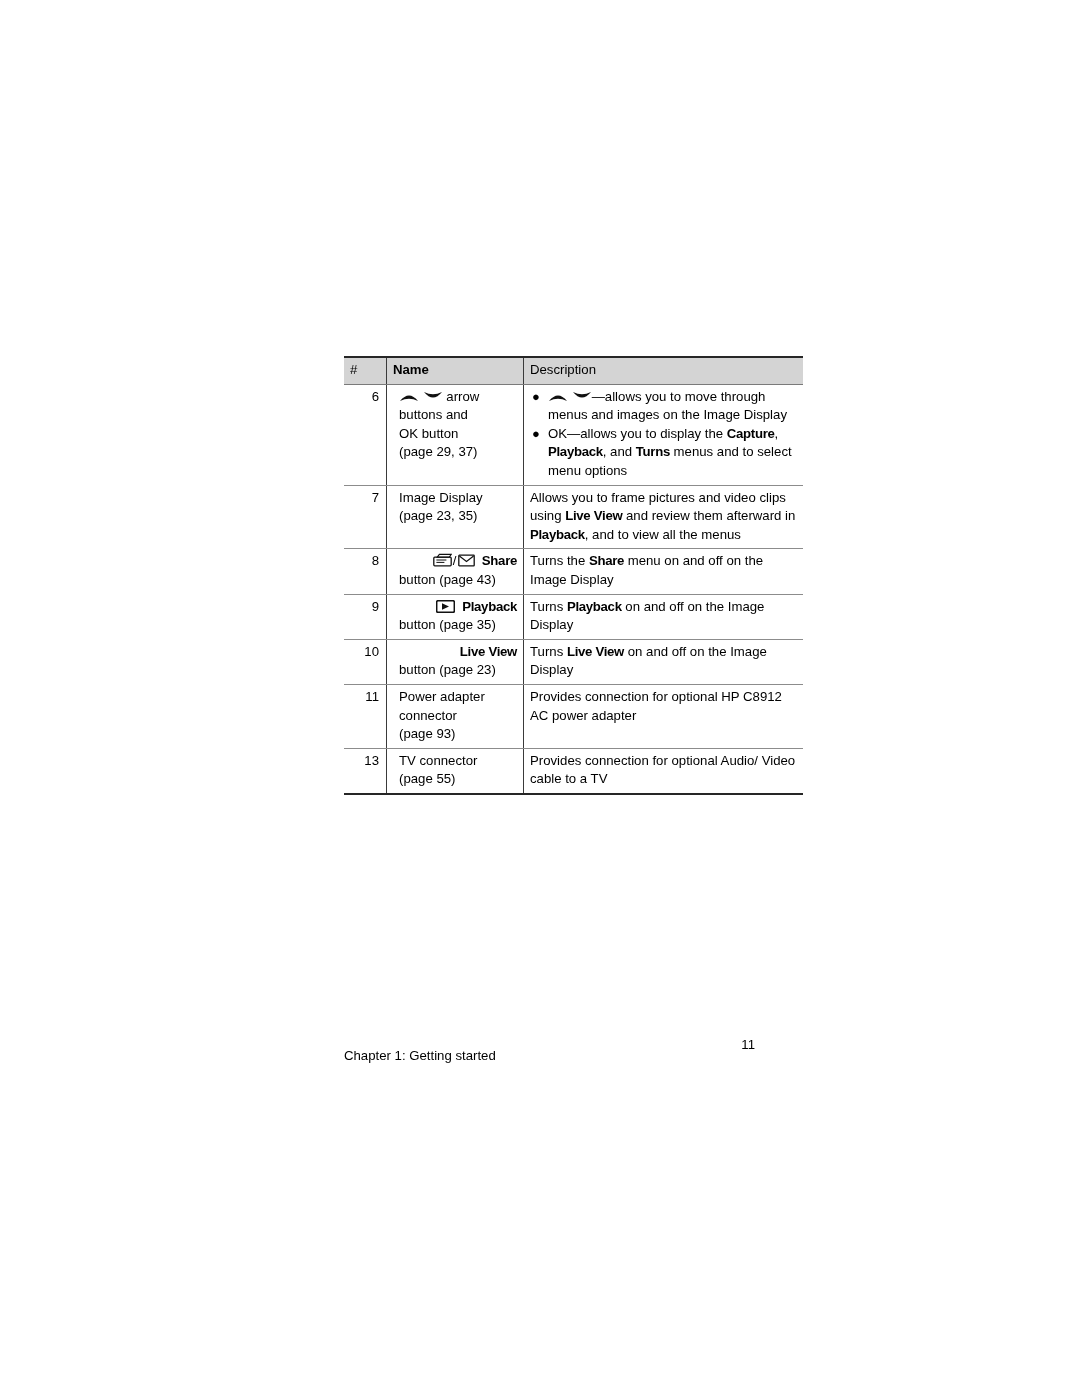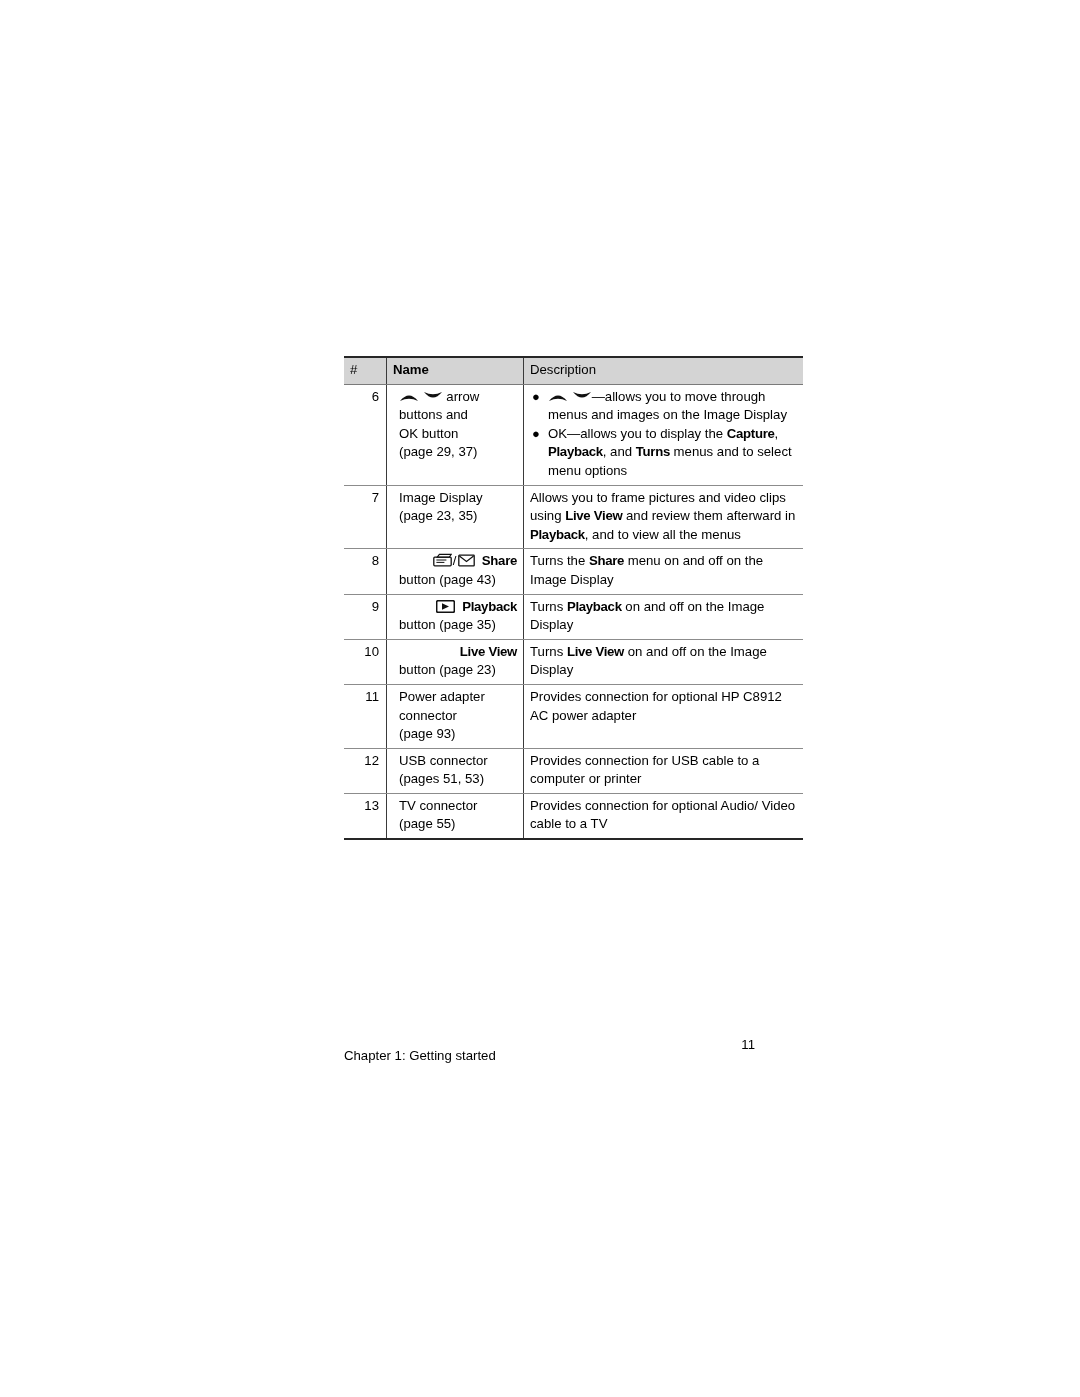--- a/index.html
+++ b/index.html
@@ -262,28 +262,20 @@
       <tr>
         <td class="col-num">11</td>
         <td class="col-name">
           <span class="name-line">Power adapter</span>
           <span class="name-line">connector</span>
           <span class="name-line">(page 93)</span>
         </td>
         <td class="col-desc">Provides connection for optional HP C8912 AC power adapter</td>
       </tr>
 
-      <tr>
-        <td class="col-num">12</td>
-        <td class="col-name">
-          <span class="name-line">USB connector</span>
-          <span class="name-line">(pages 51, 53)</span>
-        </td>
-        <td class="col-desc">Provides connection for USB cable to a computer or printer</td>
-      </tr>
 
       <tr>
         <td class="col-num">13</td>
         <td class="col-name">
           <span class="name-line">TV connector</span>
           <span class="name-line">(page 55)</span>
         </td>
         <td class="col-desc">Provides connection for optional Audio/ Video cable to a TV</td>
       </tr>
 

